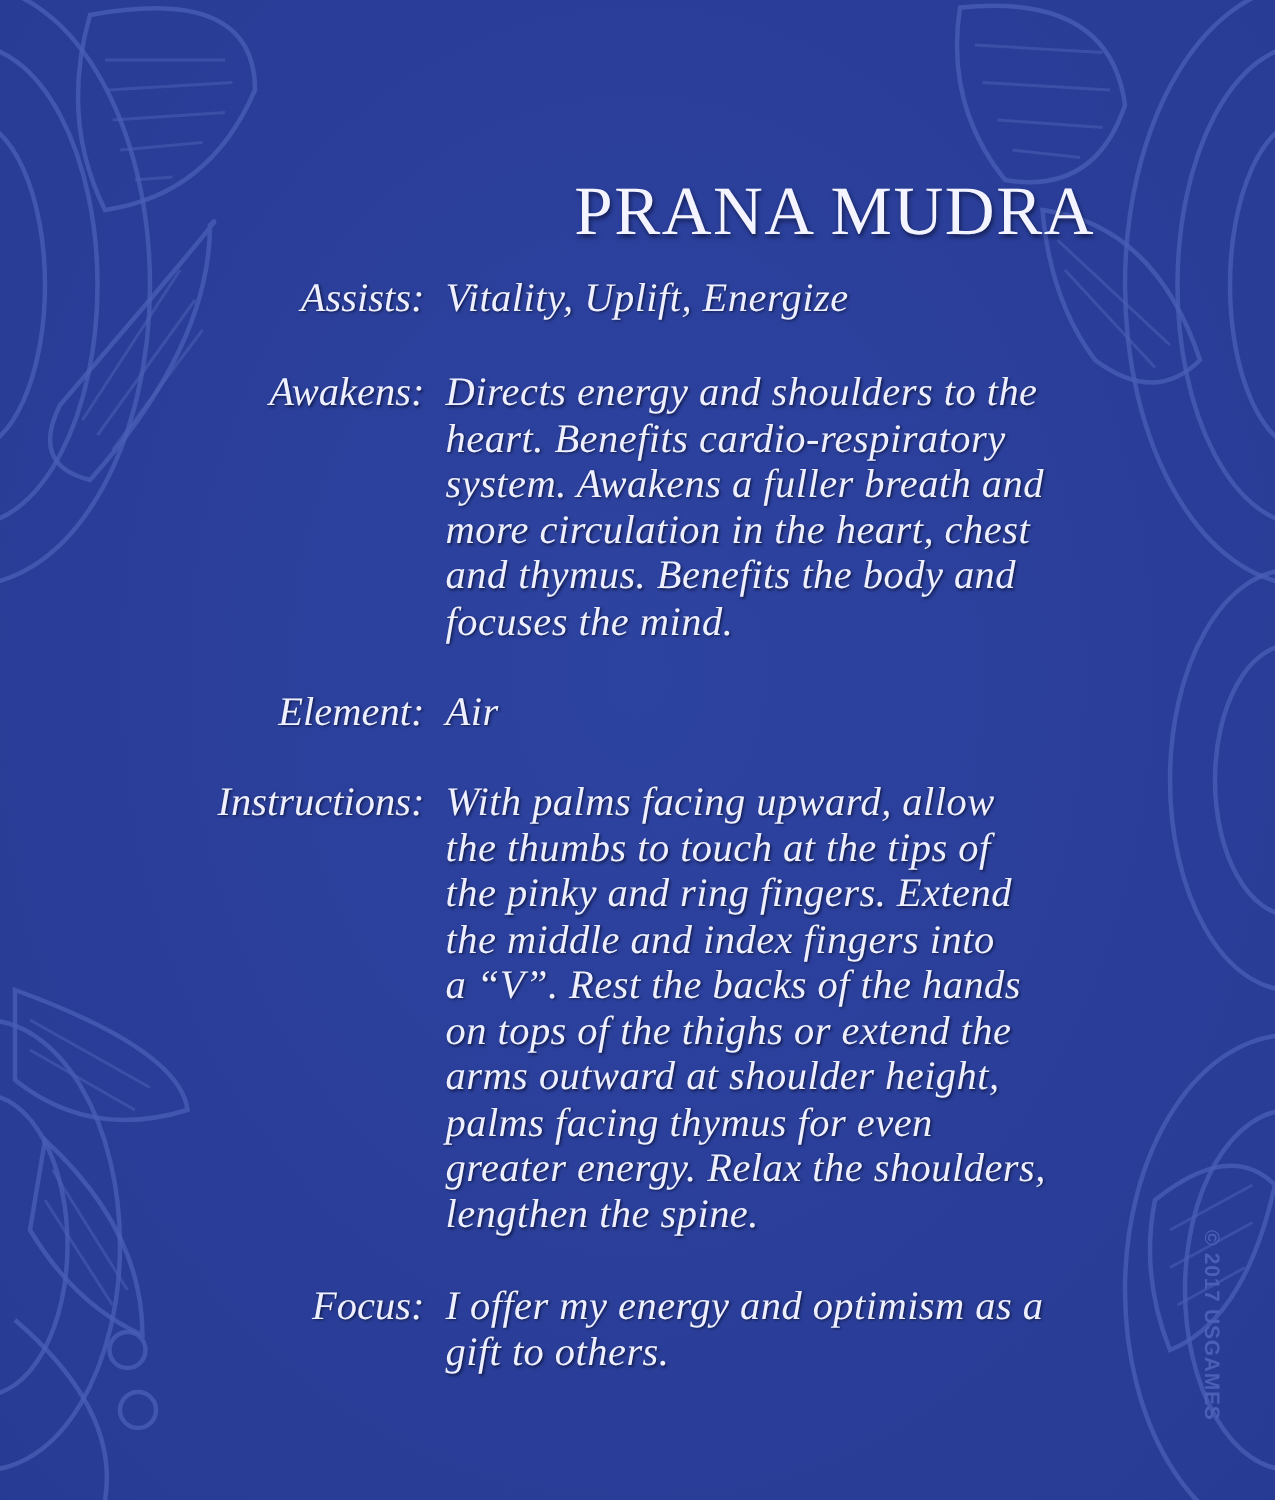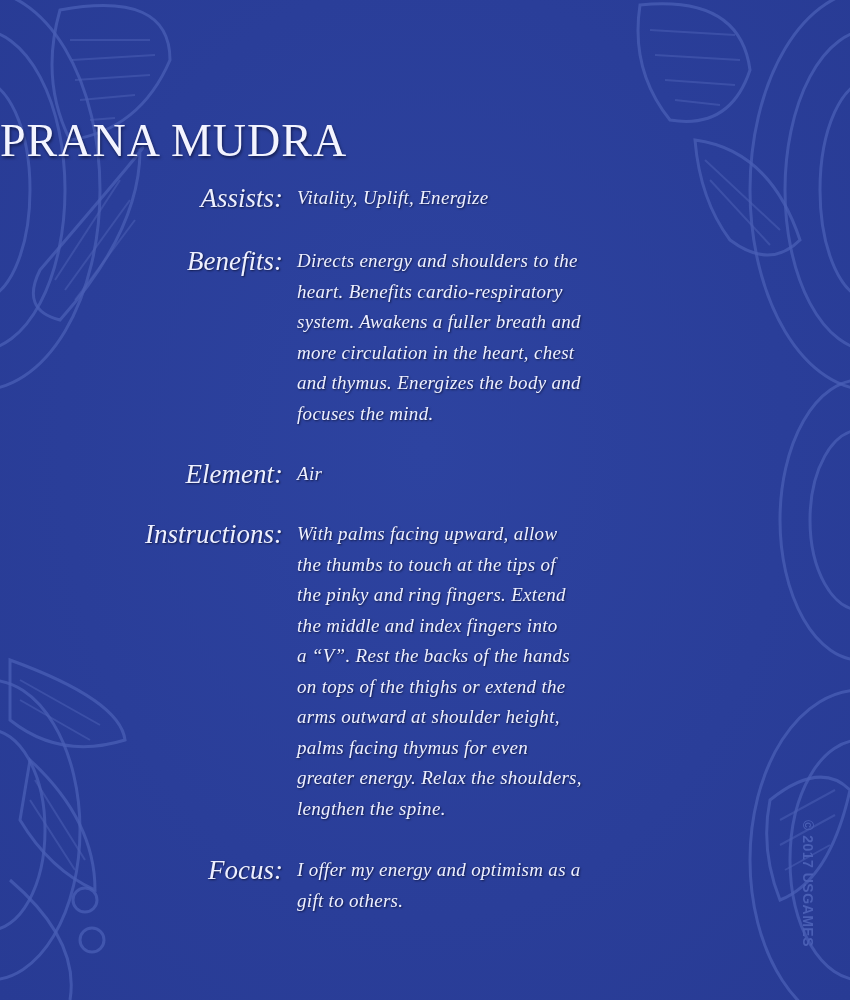--- a/index.html
+++ b/index.html
@@ -17,38 +17,38 @@
   }
   .deco { position: absolute; top: 0; height: 1000px; }
   .deco.left { left: 0; width: 230px; }
   .deco.right { right: 0; width: 230px; }
   .deco svg { width: 100%; height: 100%; }
   .deco path, .deco circle, .deco ellipse { fill: none; stroke: #4a5fb5; stroke-width: 3; opacity: 0.75; }
   .deco .hatch { stroke-width: 2; opacity: 0.55; }
 
   .title {
     position: absolute; top: 114px; left: 0; width: 730px;
-    text-align: left;
+    text-align: right;
     font-family: "Liberation Serif", "DejaVu Serif", serif;
     font-size: 46px; letter-spacing: 1px;
     color: #f3f4ff;
     text-shadow: 1px 2px 3px rgba(0,0,20,0.55);
   }
   .rows { position: absolute; left: 0; top: 183px; width: 850px; }
   .row { position: absolute; left: 0; width: 850px; }
   .label {
     position: absolute; right: 567px; 
     font-style: italic; font-size: 27px; line-height: 31px;
     color: #eef0ff; white-space: nowrap;
     text-shadow: 1px 1px 2px rgba(0,0,20,0.6);
     font-family: "Liberation Serif", "DejaVu Serif", serif;
   }
   .value {
     position: absolute; left: 297px; width: 470px;
-    font-style: italic; font-size: 19px; line-height: 30.5px;
+    font-style: italic; font-size: 27px; line-height: 30.5px;
     color: #eef0ff;
     text-shadow: 1px 1px 2px rgba(0,0,20,0.6);
     font-family: "Liberation Serif", "DejaVu Serif", serif;
     letter-spacing: 0.3px;
   }
   .value .ln { display: block; white-space: nowrap; }
   .copyright {
     position: absolute; left: 816px; top: 900px;
     transform: rotate(90deg); transform-origin: left top;
     font-family: "Liberation Sans", "DejaVu Sans", sans-serif;
@@ -105,27 +105,27 @@
 
   <div class="rows">
     <div class="row" style="top:0px">
       <div class="label">Assists:</div>
       <div class="value">
         <span class="ln">Vitality, Uplift, Energize</span>
       </div>
     </div>
 
     <div class="row" style="top:63px">
-      <div class="label">Benefits:</div>
+      <div class="label">Awakens:</div>
       <div class="value">
         <span class="ln">Directs energy and shoulders to the</span>
         <span class="ln">heart. Benefits cardio-respiratory</span>
         <span class="ln">system. Awakens a fuller breath and</span>
         <span class="ln">more circulation in the heart, chest</span>
-        <span class="ln">and thymus. Energizes the body and</span>
+        <span class="ln">and thymus. Benefits the body and</span>
         <span class="ln">focuses the mind.</span>
       </div>
     </div>
 
     <div class="row" style="top:276px">
       <div class="label">Element:</div>
       <div class="value">
         <span class="ln">Air</span>
       </div>
     </div>

